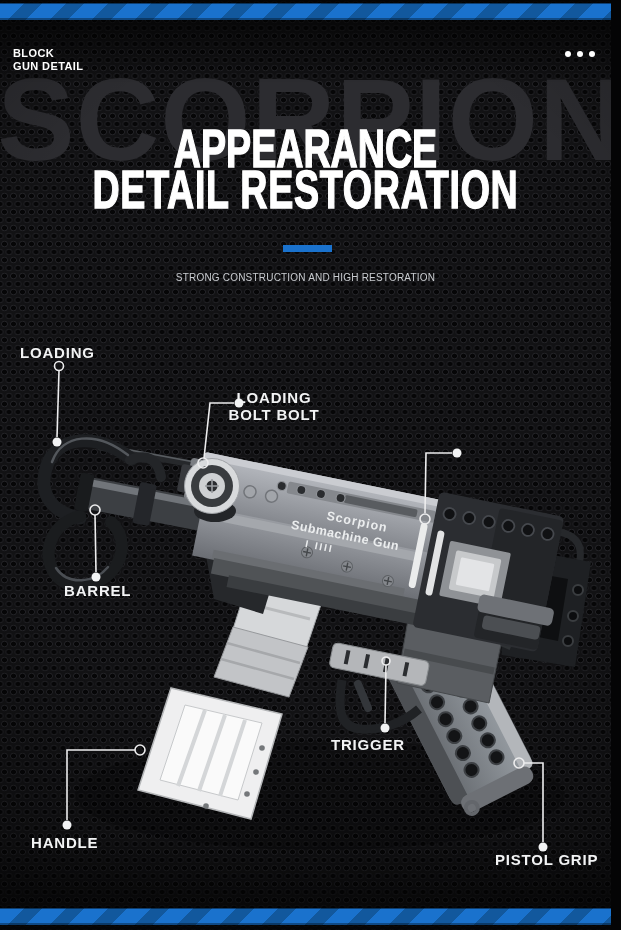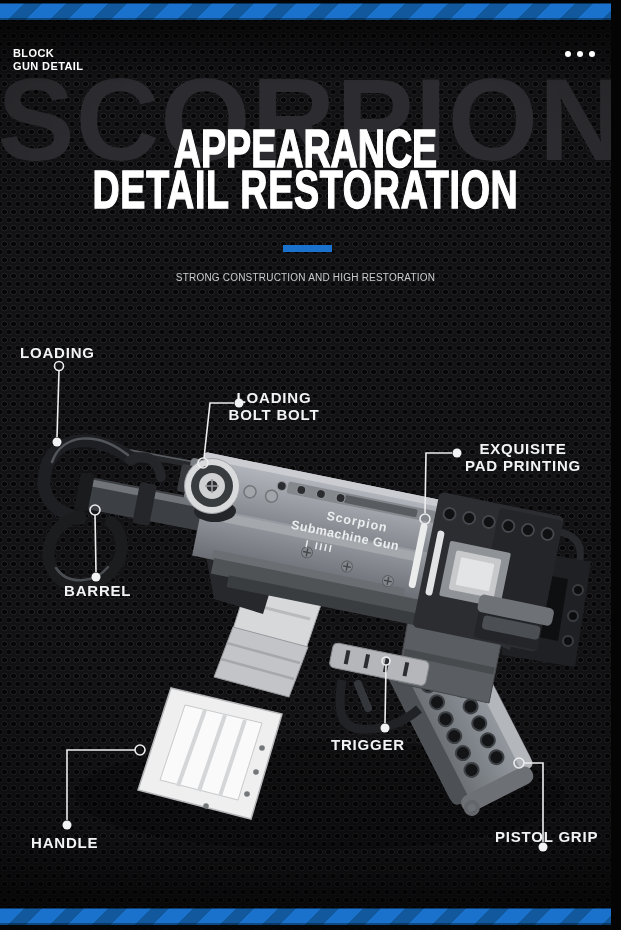--- a/index.html
+++ b/index.html
@@ -73,21 +73,21 @@
     position:absolute;z-index:6;color:var(--label-text);
     font-size:15px;font-weight:bold;letter-spacing:.8px;line-height:17px;white-space:nowrap;
   }
   .callout-label.center{text-align:center;}
   .cl-bracket{left:20px;top:344px;}
   .cl-loading{left:220px;top:389px;width:108px;}
   .cl-exquisite{left:450px;top:440px;width:146px;}
   .cl-barrel{left:64px;top:582px;}
   .cl-trigger{left:331px;top:736px;}
   .cl-handle{left:31px;top:834px;}
-  .cl-pistol{left:495px;top:828px;}
+  .cl-pistol{left:495px;top:851px;}
 </style>
 </head>
 <body>
 
 <div class="poster">
 
   <div class="vignette"></div>
 
   <div class="bar top"></div>
   <div class="bar bottom"></div>
@@ -312,24 +312,20 @@
     </g>
   </svg>
 
   <div class="callout-label cl-bracket">
     <div>LOADING</div>
   </div>
   <div class="callout-label cl-loading center">
     <div>LOADING</div>
     <div>BOLT BOLT</div>
   </div>
-  <div class="callout-label cl-exquisite center">
-    <div>EXQUISITE</div>
-    <div>PAD PRINTING</div>
-  </div>
   <div class="callout-label cl-barrel">
     <div>BARREL</div>
   </div>
   <div class="callout-label cl-trigger">
     <div>TRIGGER</div>
   </div>
   <div class="callout-label cl-handle">
     <div>HANDLE</div>
   </div>
   <div class="callout-label cl-pistol">

